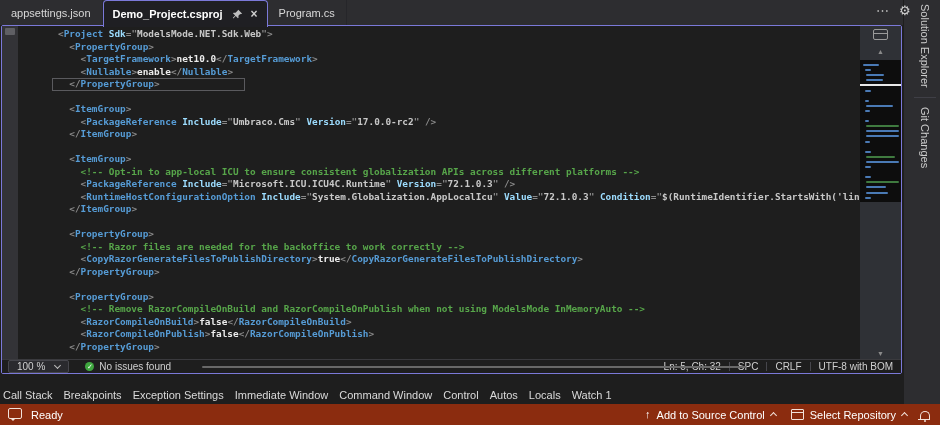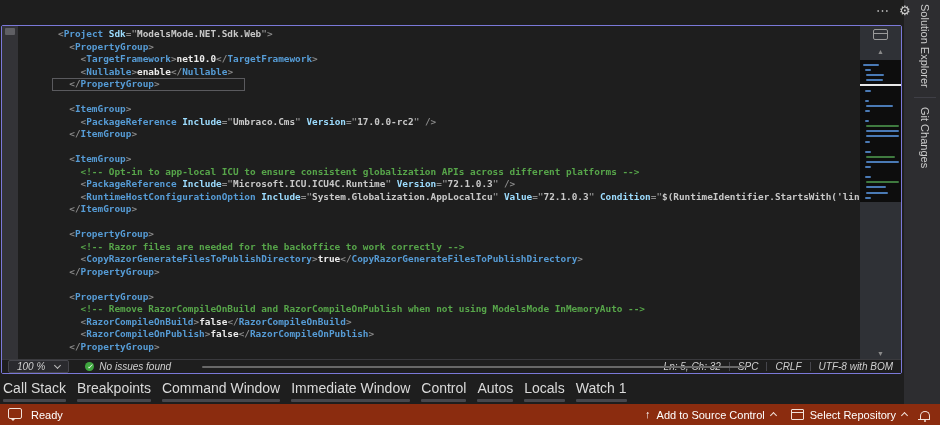--- a/index.html
+++ b/index.html
@@ -44,34 +44,34 @@
   .split-icon{position:absolute;left:13px;top:3px;width:13px;height:9px;border:1px solid #9a9a9a;border-radius:2px;}
   .split-icon::after{content:"";position:absolute;left:0;right:0;top:3px;height:1px;background:#9a9a9a;}
   .sc-arrow{position:absolute;left:0;right:0;text-align:center;font-size:7px;color:#8a8a8a;line-height:8px;}
   .sc-up{top:22px;} .sc-down{bottom:2px;}
   .minimap{position:absolute;left:0;right:0;top:34px;height:142px;background:#0d0d0d;overflow:hidden;}
   .mm-bar{position:absolute;height:2px;border-radius:1px;}
   .mm-caret{position:absolute;left:0;right:0;height:2px;background:#e8e8e8;}
 
   
   .estatus{position:absolute;left:0;right:0;bottom:0;height:13px;background:#1e1e1e;border-top:1px solid #3a3a3e;
-           display:flex;align-items:center;font-size:10px;color:#d0d0d0;font-style:italic;}
+           display:flex;align-items:center;font-size:10px;color:#d0d0d0;}
   .zoom-ctl{display:flex;align-items:center;gap:10px;margin-left:6px;padding:0 8px;height:11px;
             border:1px solid #46464c;border-radius:2px;background:#2a2a2e;}
   .chev-down{width:4px;height:4px;border-right:1px solid #bdbdbd;border-bottom:1px solid #bdbdbd;transform:rotate(45deg);margin-top:-2px;}
   .issues{display:flex;align-items:center;gap:5px;margin-left:16px;}
   .check-circle{width:9px;height:9px;border-radius:50%;background:#3fa73f;color:#fff;font-size:7px;line-height:9px;text-align:center;}
   .hscroll-thumb{position:absolute;left:200px;top:6px;width:545px;height:2px;background:#686868;border-radius:1px;}
   .estatus-right{margin-left:auto;display:flex;align-items:center;height:100%;}
   .est-seg{padding:0 8px;white-space:nowrap;}
   .est-sep{width:1px;height:9px;background:#46464c;}
 
   
   .paneltabs{position:absolute;left:0;top:375px;width:904px;height:29px;background:#1e1e1e;display:flex;align-items:flex-start;padding-left:3px;box-sizing:border-box;}
-  .panel-tab{margin-right:11px;padding-top:5px;font-size:14px;color:#dadada;white-space:nowrap;text-align:center;}
+  .panel-tab{margin-right:11px;padding-top:14px;font-size:11px;color:#dadada;white-space:nowrap;text-align:center;}
   .panel-tab .underline{margin-top:3px;height:3px;background:#47474c;border-radius:1px;}
 
   
   .statusbar{position:absolute;left:0;bottom:0;width:940px;height:21px;background:var(--sb,#8b2c0f);
              display:flex;align-items:center;color:#ffffff;font-size:11px;z-index:5;}
   .feedback-icon{position:relative;width:12px;height:9px;border:1px solid #f2e2da;border-radius:2px;margin:0 9px 2px 8px;}
   .feedback-icon::after{content:"";position:absolute;left:1px;bottom:-3px;border-left:3px solid transparent;border-right:3px solid transparent;border-top:3px solid #f2e2da;}
   .sb-right{margin-left:auto;display:flex;align-items:center;gap:7px;padding-right:10px;}
   .sb-item{display:flex;align-items:center;gap:6px;white-space:nowrap;}
   .chev-up{width:4px;height:4px;border-left:1px solid #f2e2da;border-top:1px solid #f2e2da;transform:rotate(45deg);margin-top:2px;}
@@ -80,20 +80,35 @@
   .repo-icon::after{content:"";position:absolute;left:0;right:0;top:2px;height:1px;background:#f2e2da;}
   .bell-icon{position:relative;width:8px;height:7px;border:1px solid #f2e2da;border-bottom:none;border-radius:5px 5px 0 0;margin-left:6px;}
   .bell-icon::after{content:"";position:absolute;left:-3px;bottom:-1px;width:12px;height:1px;background:#f2e2da;}
   .bell-icon::before{content:"";position:absolute;left:3px;bottom:-3px;width:2px;height:2px;border-radius:50%;background:#f2e2da;}
 </style>
 </head>
 <body>
 
 <div id="root">
 
+  <div class="tabstrip" id="doc-tabs">
+      <div class="doc-tab">
+        <span class="tab-label">appsettings.json</span>
+      </div>
+      <div class="doc-tab active">
+        <span class="tab-label">Demo_Project.csproj</span>
+        <span class="tab-pin"><svg width="11" height="11" viewBox="0 0 16 16">
+            <path fill="#cfcfcf" d="M9.2 1.2 L14.8 6.8 L11.5 7.6 L9.3 9.8 L9.5 12.6 L8.6 13.5 L5.4 10.3 L2 13.7 L1.2 12.9 L4.6 9.5 L1.4 6.3 L2.3 5.4 L5.1 5.6 L7.3 3.4 Z"></path>
+          </svg></span>
+        <span class="tab-close">×</span>
+      </div>
+      <div class="doc-tab">
+        <span class="tab-label">Program.cs</span>
+      </div>
+    </div>
   <div class="strip-more">⋯</div>
   <div class="strip-gear">⚙</div>
 
   <div class="sidebar" id="side-tabs">
       <div class="side-tab">
         <span>Solution Explorer</span>
       </div>
       <div class="side-sep"></div>
       <div class="side-tab">
         <span>Git Changes</span>
@@ -184,22 +199,23 @@
           <span class="est-seg">CRLF</span>
           <span class="est-sep"></span>
           <span class="est-seg">UTF-8 with BOM</span>
         </div>
     </div>
   </div>
 
   <div class="paneltabs" id="panel-tabs">
       <div class="panel-tab"><span>Call Stack</span><div class="underline"></div></div>
       <div class="panel-tab"><span>Breakpoints</span><div class="underline"></div></div>
+      <div class="panel-tab"><span>Exception Settings</span><div class="underline"></div></div>
+      <div class="panel-tab"><span>Immediate Window</span><div class="underline"></div></div>
       <div class="panel-tab"><span>Command Window</span><div class="underline"></div></div>
-      <div class="panel-tab"><span>Immediate Window</span><div class="underline"></div></div>
       <div class="panel-tab"><span>Control</span><div class="underline"></div></div>
       <div class="panel-tab"><span>Autos</span><div class="underline"></div></div>
       <div class="panel-tab"><span>Locals</span><div class="underline"></div></div>
       <div class="panel-tab"><span>Watch 1</span><div class="underline"></div></div>
     </div>
 
   <div class="statusbar">
     <span class="feedback-icon"></span>
     <span>Ready</span>
     <div class="sb-right">

